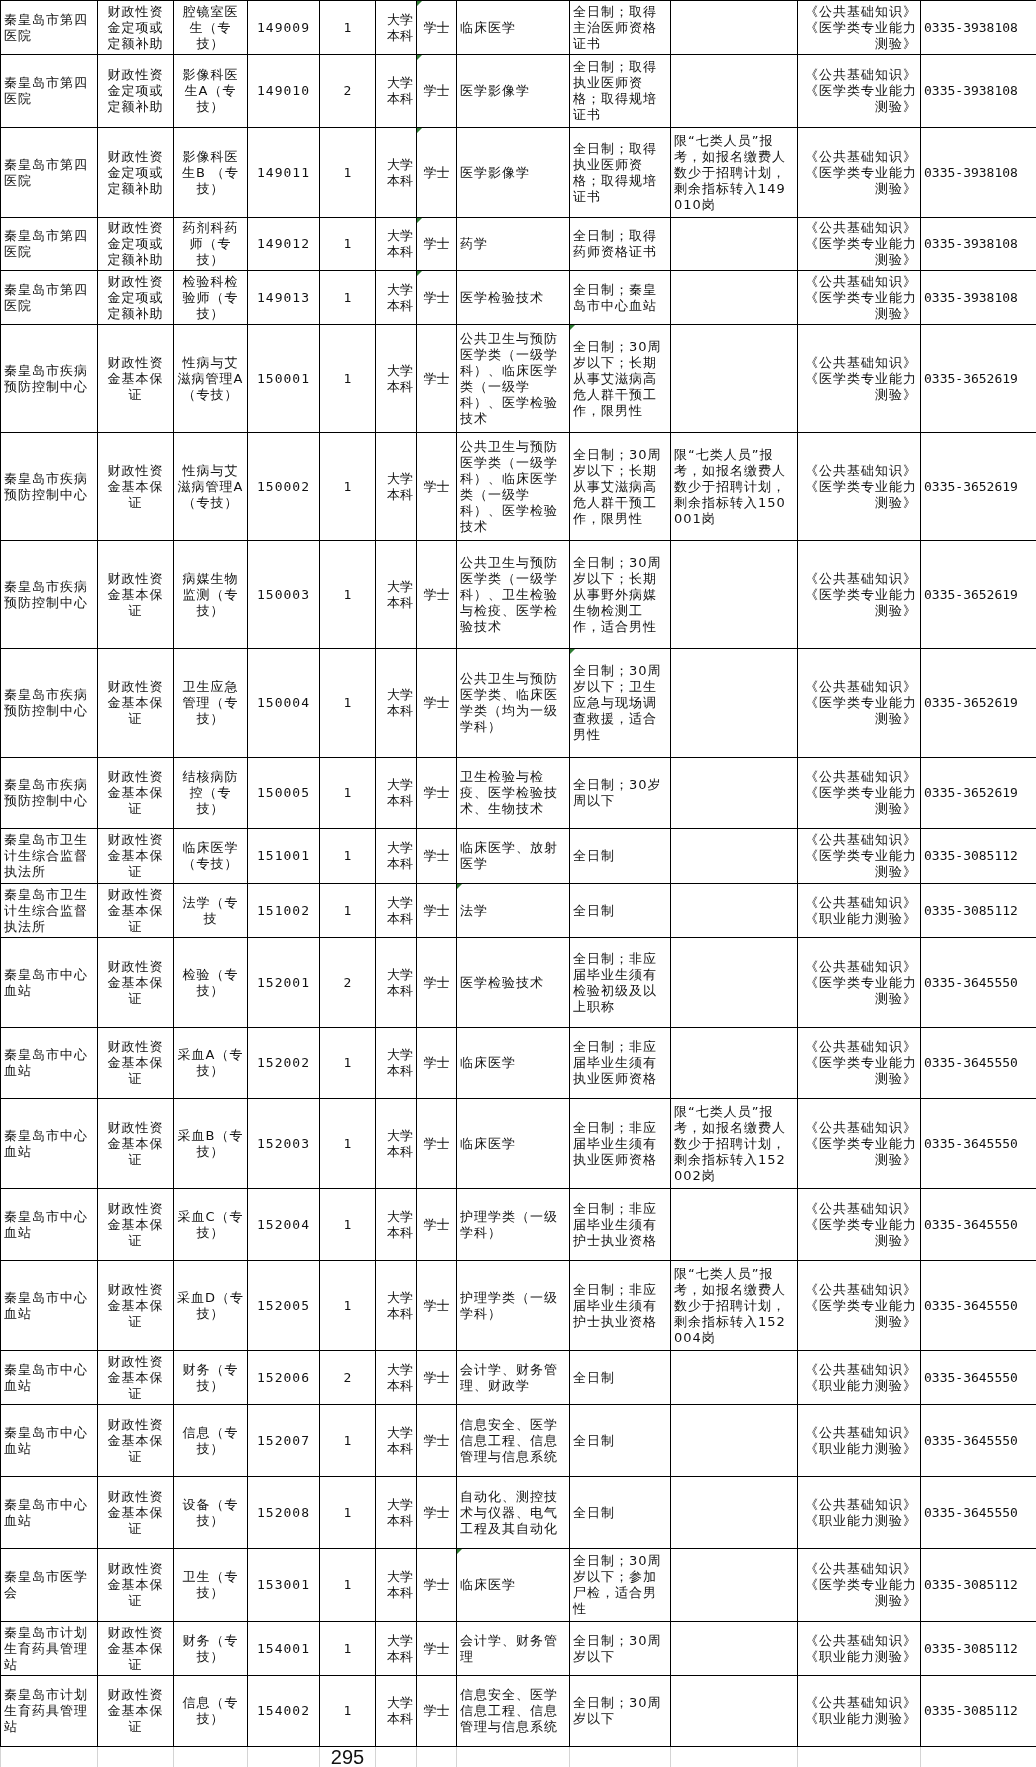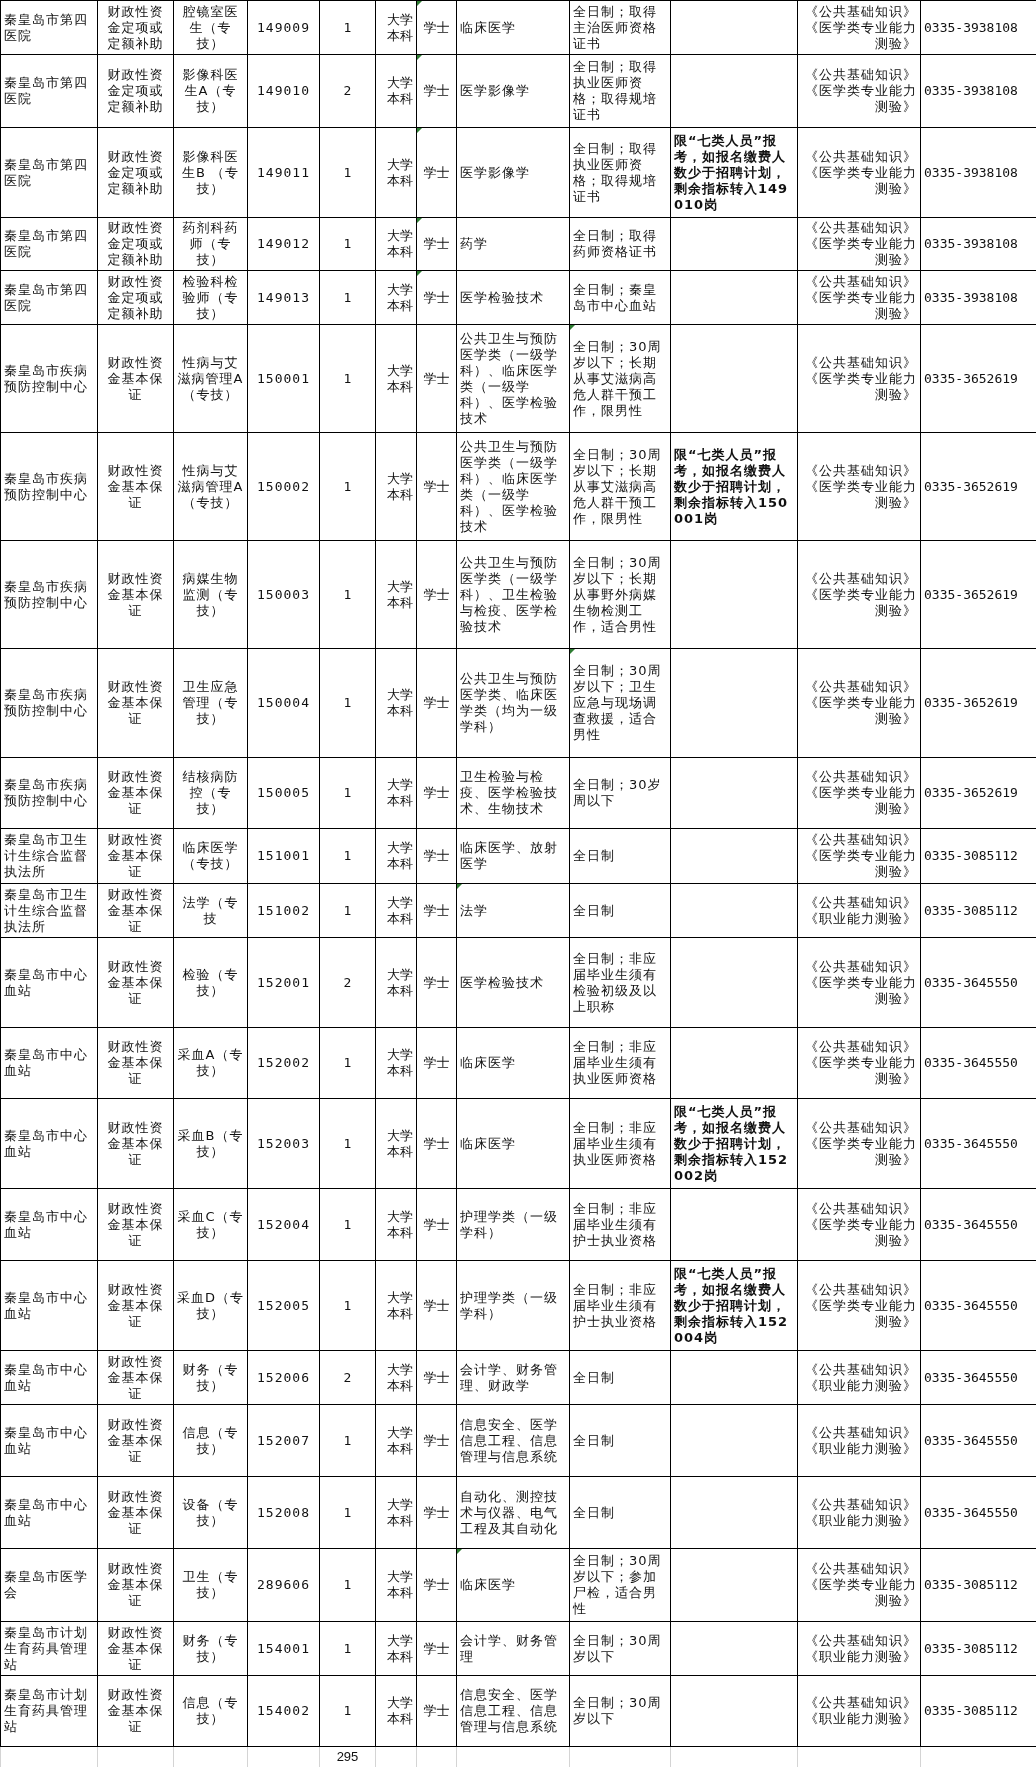--- a/index.html
+++ b/index.html
@@ -12,25 +12,25 @@
                   word-break: break-all; }
   td.c-unit { text-align: left; font-size: 14px; line-height: 19px; letter-spacing: 1px; margin-top: 11px; }
   td.c-fund { text-align: center; font-size: 14px; line-height: 19px; letter-spacing: 1px; }
   td.c-post { text-align: center; font-size: 14px; line-height: 19px; letter-spacing: 1px; }
   td.c-code { text-align: center; font-family: "DejaVu Sans Mono", "Liberation Mono", monospace; font-size: 13px; letter-spacing: 1px; }
   td.c-num  { text-align: center; font-family: "DejaVu Sans Mono", "Liberation Mono", monospace; font-size: 13px; }
   td.c-edu  { text-align: right; font-size: 14px; line-height: 18px; }
   td.c-deg  { text-align: center; font-size: 14px; line-height: 18px; }
   td.c-major{ text-align: left; font-size: 13px; line-height: 18px; letter-spacing: 1px; }
   td.c-req  { text-align: left; font-size: 13px; line-height: 18px; letter-spacing: 1px; vertical-align: top; }
-  td.c-note { text-align: left; font-size: 13px; line-height: 18px; letter-spacing: 1px; font-weight: bold; }
+  td.c-note { text-align: left; font-size: 13px; line-height: 18px; letter-spacing: 1px; }
   td.c-exam { text-align: right; font-size: 13px; line-height: 18px; letter-spacing: 1px; }
   td.c-tel  { text-align: left; font-family: "DejaVu Sans Mono", "Liberation Mono", monospace; font-size: 12px; }
   tr.total td { border: 1px solid #d4d4d4; border-top: 1.5px solid #000; height: 20px; padding: 0; }
-  tr.total td.c-num { font-size: 13px; font-family: "Liberation Sans", sans-serif; }
+  tr.total td.c-num { font-size: 20px; font-family: "Liberation Sans", sans-serif; }
   .tri { position: absolute; left: 0; top: 0; width: 0; height: 0;
          border-top: 5px solid #2e7d32; border-right: 5px solid transparent; }
 </style>
 </head>
 <body>
 
 <div class="sheet">
   <table class="grid">
     <colgroup>
       <col style="width:97px">
@@ -324,21 +324,21 @@
     <td class="c-major">自动化、测控技术与仪器、电气工程及其自动化</td>
     <td class="c-req">全日制</td>
     <td class="c-note"></td>
     <td class="c-exam">《公共基础知识》《职业能力测验》</td>
     <td class="c-tel">0335-3645550</td>
   </tr>
         <tr style="height: 73px;">
     <td class="c-unit">秦皇岛市医学会</td>
     <td class="c-fund">财政性资金基本保证</td>
     <td class="c-post">卫生（专技）</td>
-    <td class="c-code">289606</td>
+    <td class="c-code">153001</td>
     <td class="c-num">1</td>
     <td class="c-edu">大学本科</td>
     <td class="c-deg">学士</td>
     <td class="c-major">临床医学<span class="tri"></span></td>
     <td class="c-req">全日制；30周岁以下；参加尸检，适合男性</td>
     <td class="c-note"></td>
     <td class="c-exam">《公共基础知识》《医学类专业能力测验》</td>
     <td class="c-tel">0335-3085112</td>
   </tr>
         <tr style="height: 54px;">

